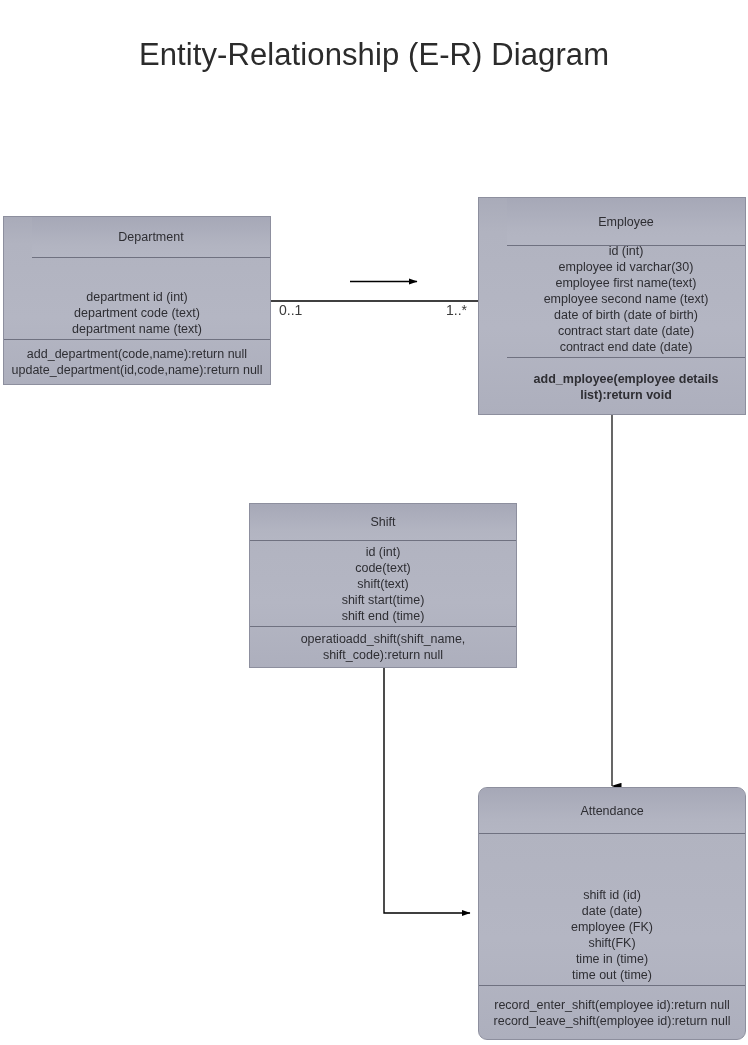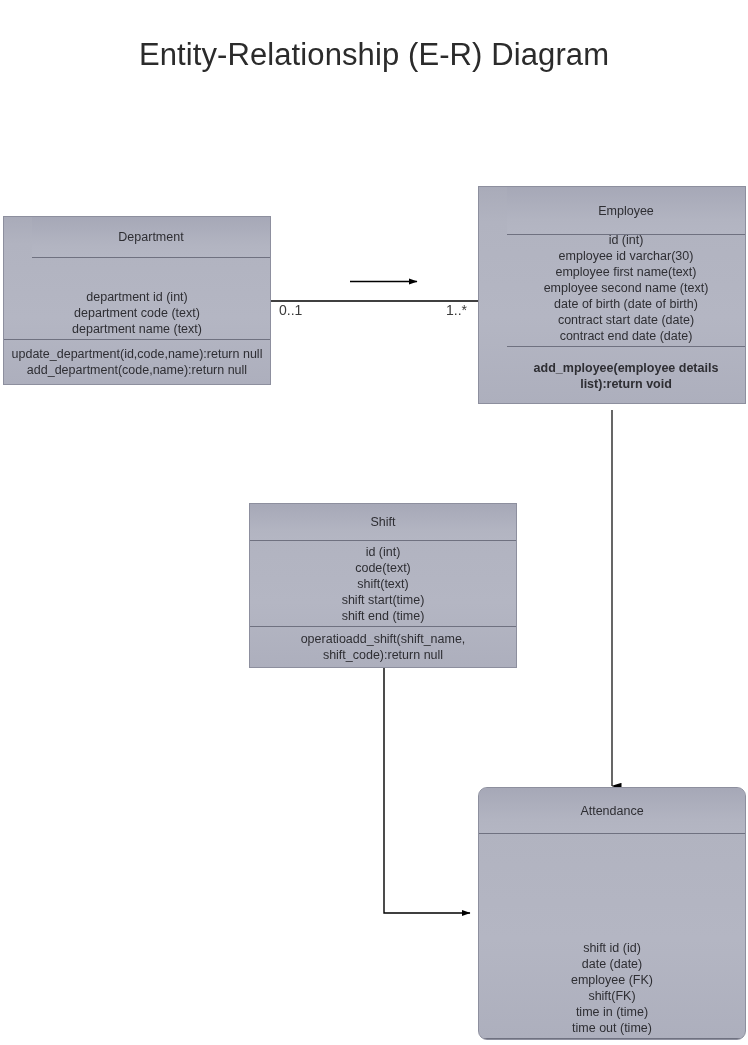--- a/index.html
+++ b/index.html
@@ -101,21 +101,21 @@
 
   
   #entity-department {
     left: 3px;  top: 216px;  width: 268px;  height: 169px;
   }
   #entity-department .entity-header { height: 41px; margin-left: 28px; }
   #entity-department .entity-attributes { height: 83px; }
   #entity-department .entity-operations { height: 44px; }
 
   #entity-employee {
-    left: 478px; top: 186px; width: 268px; height: 218px; padding-left: 28px;
+    left: 478px; top: 197px; width: 268px; height: 218px; padding-left: 28px;
   }
   #entity-employee .entity-header { height: 48px; }
   #entity-employee .entity-attributes { height: 112px; }
   #entity-employee .entity-operations { height: 58px; }
 
   #entity-shift {
     left: 249px; top: 503px; width: 268px; height: 165px;
   }
   #entity-shift .entity-header { height: 37px; }
   #entity-shift .entity-attributes { height: 88px; }
@@ -176,22 +176,22 @@
   <div class="multiplicity" id="mult-emp-side">1..*</div>
 
   <div class="entity" id="entity-department">
     <div class="entity-header">Department</div>
     <div class="entity-attributes">
       <div class="attr-line">department id (int)</div>
       <div class="attr-line">department code (text)</div>
       <div class="attr-line">department name (text)</div>
     </div>
     <div class="entity-operations">
+      <div class="op-line">add_department(code,name):return null</div>
       <div class="op-line">update_department(id,code,name):return null</div>
-      <div class="op-line">add_department(code,name):return null</div>
     </div>
   </div>
 
   <div class="entity" id="entity-employee">
     <div class="entity-header">Employee</div>
     <div class="entity-attributes">
       <div class="attr-line">id (int)</div>
       <div class="attr-line">employee id varchar(30)</div>
       <div class="attr-line">employee first name(text)</div>
       <div class="attr-line">employee second name (text)</div>
@@ -221,15 +221,19 @@
   <div class="entity" id="entity-attendance">
     <div class="entity-header">Attendance</div>
     <div class="entity-attributes">
       <div class="attr-line">shift id (id)</div>
       <div class="attr-line">date (date)</div>
       <div class="attr-line">employee (FK)</div>
       <div class="attr-line">shift(FK)</div>
       <div class="attr-line">time in (time)</div>
       <div class="attr-line">time out (time)</div>
     </div>
+    <div class="entity-operations">
+      <div class="op-line">record_enter_shift(employee id):return null</div>
+      <div class="op-line">record_leave_shift(employee id):return null</div>
+    </div>
   </div>
 
 </div>
 
 </body></html>

